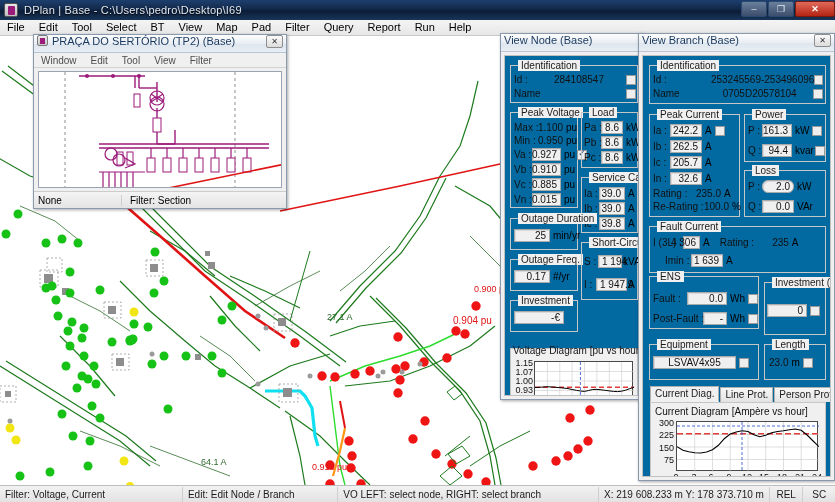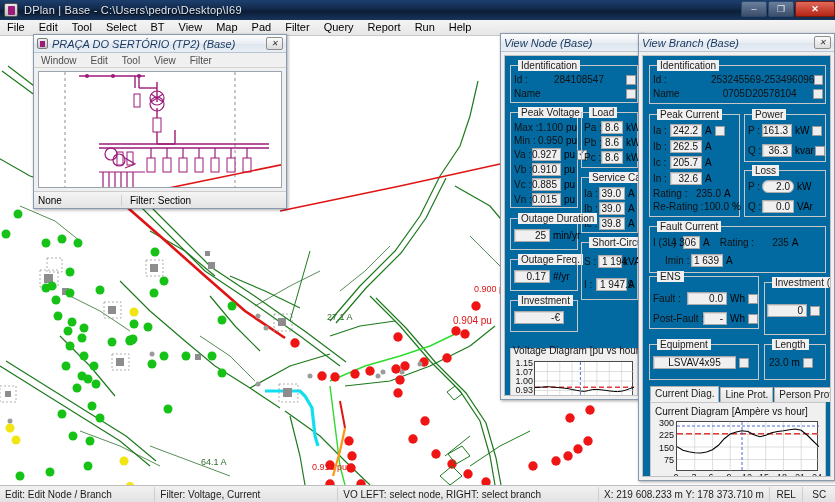--- a/index.html
+++ b/index.html
@@ -82,22 +82,22 @@
   .floatwin {
     position: absolute;
     background: #f0f0f0;
     border: 1px solid #8a9aae;
     box-shadow: 1px 1px 3px rgba(0,0,0,.35);
   }
   .fw-title {
     height: 18px;
     background: linear-gradient(to bottom,#fdfdfd,#e9eef4 50%,#dde5ee 51%,#e9eef4);
     border-bottom: 1px solid #b9c5d3;
-    display: flex; align-items: center; padding: 0 3px;
-    font-size: 11px; color: #17375e; font-style: italic;
+    display: flex; padding: 0 3px;
+    font-size: 11px; color: #17375e;
   }
   .fw-title .ficon {
     width: 11px; height: 11px; margin-right: 4px;
     background: linear-gradient(to bottom,#eee,#c6c6c6);
     border: 1px solid #7a7a7a; border-radius: 2px; position: relative;
   }
   .fw-title .ficon::after {
     content:""; position:absolute; left:2px; top:2px; width:5px; height:6px;
     background:#9c1a7a;
   }
@@ -754,21 +754,21 @@
         <span class="lgd">Power</span>
       </div>
       <div class="row" style="left:105px; top:68px;">
         <span class="lbl" style="width:14px;">P :</span>
         <span class="field" style="width:30px;">161.3</span>
         <span class="unit">kW</span>
         <span class="chk" style="margin-left:3px;"></span>
       </div>
       <div class="row" style="left:105px; top:88px;">
         <span class="lbl" style="width:14px;">Q :</span>
-        <span class="field" style="width:30px;">36.3</span>
+        <span class="field" style="width:30px;">94.4</span>
         <span class="unit">kvar</span>
         <span class="chk" style="margin-left:1px;"></span>
       </div>
 
       <div class="gbox" style="left:101px; top:114px; width:82px; height:47px;">
         <span class="lgd">Loss</span>
       </div>
       <div class="row" style="left:105px; top:124px;">
         <span class="lbl" style="width:14px;">P :</span>
         <span class="field" style="width:32px;border-radius:6px;">2.0</span>
@@ -879,21 +879,21 @@
       <div class="xtick" style="left:98px; top:416px; width:12px;">12</div>
       <div class="xtick" style="left:115px; top:416px; width:12px;">15</div>
       <div class="xtick" style="left:133px; top:416px; width:12px;">18</div>
       <div class="xtick" style="left:151px; top:416px; width:12px;">21</div>
       <div class="xtick" style="left:168px; top:416px; width:12px;">24</div>
 
     </div>
   </div>
 
   <div class="statusbar">
+    <div class="sb-cell" style="width:210px;">Filter: Voltage, Current</div>
     <div class="sb-cell" style="width:178px;">Edit: Edit Node / Branch</div>
-    <div class="sb-cell" style="width:210px;">Filter: Voltage, Current</div>
     <div class="sb-cell" style="width:300px;">VO  LEFT: select node, RIGHT: select branch</div>
     <div class="sb-cell" style="width:195px; justify-content:center;">X: 219 608.233 m   Y: 178 373.710 m</div>
     <div class="sb-cell" style="width:37px; justify-content:center;">REL</div>
     <div class="sb-cell" style="width:35px; justify-content:center; border-right:none;">SC</div>
   </div>
 
 </div>
 
 </body></html>

